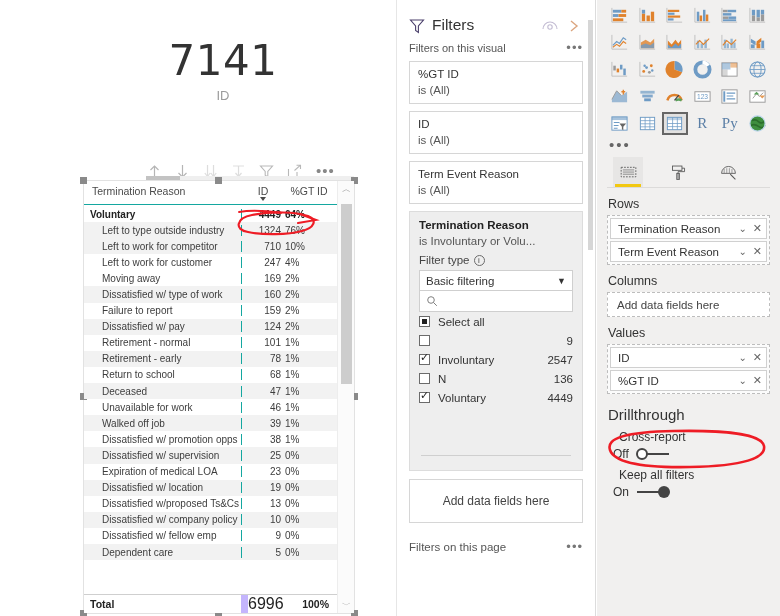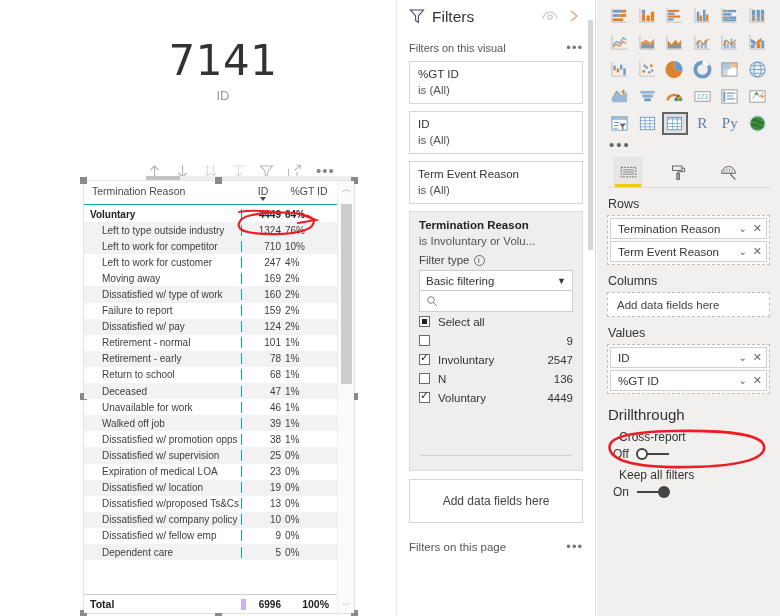--- a/index.html
+++ b/index.html
@@ -79,21 +79,21 @@
   .mx-row .lbl.child { padding-left: 18px; }
   .mx-row .v1 { width: 44px; text-align: right; font-size: 10px; color: #3d3d3d; padding-right: 4px; border-left: 1px solid #14a7a0; }
   .mx-row .v2 { width: 52px; text-align: left; font-size: 10px; color: #3d3d3d; padding-right: 8px; }
   .mx-row.group .v1, .mx-row.group .v2 { font-weight: bold; color: #222; }
 
   .mx-total {
     position: absolute; left: 0; right: 0; bottom: 0; height: 19px;
     display: flex; align-items: center; border-top: 1px solid #cfcfcf; background: #fff;
   }
   .mx-total .lbl { flex: 1; font-size: 10.5px; font-weight: bold; color: #222; padding-left: 6px; }
-  .mx-total .v1 { width: 44px; text-align: right; font-size: 10px; font-weight: bold; color: #222; padding-right: 4px; border-left: 5px solid #c4b5fd; }
+  .mx-total .v1 { width: 44px; text-align: right; font-size: 16px; font-weight: normal; color: #222; padding-right: 4px; border-left: 7px solid #c4b5fd; }
   .mx-total .v2 { width: 52px; text-align: right; font-size: 10.5px; font-weight: bold; color: #222; padding-right: 8px; }
 
   
   .mx-scroll {
     position: absolute; right: 0; top: 0; width: 17px; bottom: 0;
     background: #fbfbfb; border-left: 1px solid #ededed;
   }
   .mx-scroll .arrow {
     position: absolute; left: 0; width: 17px; height: 16px;
     color: #9a9a9a; font-size: 9px; text-align: center; line-height: 16px; cursor: pointer;
@@ -110,21 +110,21 @@
   .mx-hscroll-thumb {
     position: absolute; left: 0; top: 0; width: 34px; height: 4px; background: #c3c3c3;
   }
 
   
   #filters-pane {
     position: absolute; left: 396px; top: 0; width: 200px; height: 616px;
     background: #ffffff; border-left: 1px solid #e6e6e6; border-right: 1px solid #dcdcdc;
     padding: 0 12px;
   }
-  .fp-header { display: flex; align-items: flex-start; height: 34px; padding-top: 8px; }
+  .fp-header { display: flex; align-items: flex-end; height: 34px; padding-top: 8px; }
   .fp-header .funnel { width: 16px; height: 16px; margin-right: 7px; }
   .fp-title { font-size: 15.5px; color: #333; flex: 1; }
   .fp-icon { width: 18px; height: 16px; opacity: .6; cursor: pointer; margin-left: 6px; }
   .fp-sub {
     display: flex; align-items: center; font-size: 11px; color: #555;
     margin-top: 6px; margin-bottom: 6px;
   }
   .fp-sub span:first-child { flex: 1; }
   .fp-sub .dots { color: #777; font-size: 13px; letter-spacing: 1px; cursor: pointer; }
 

